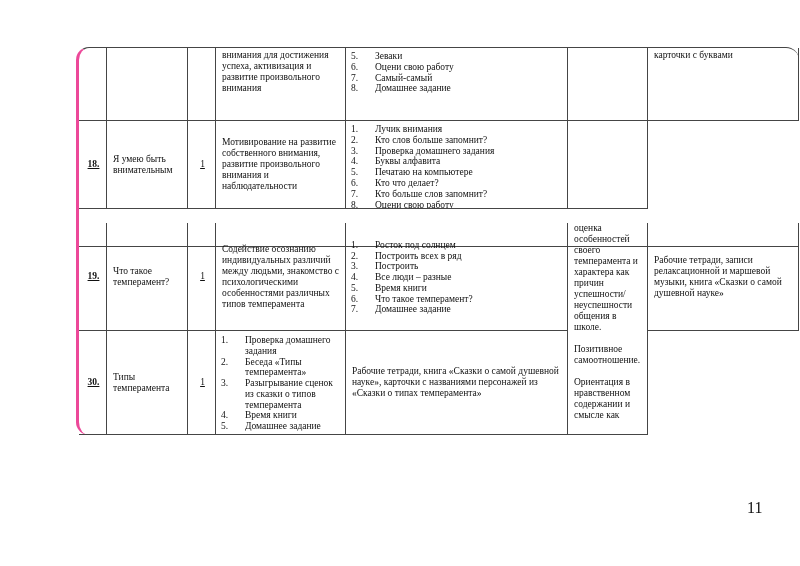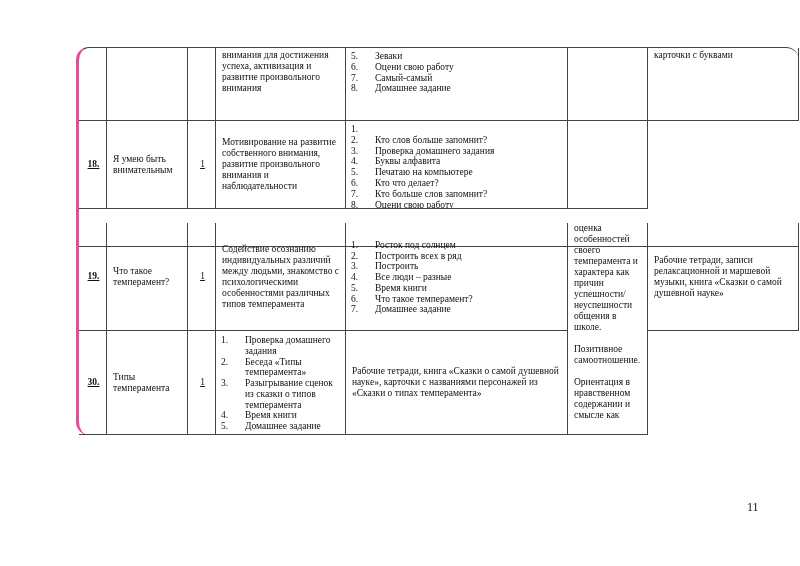--- a/index.html
+++ b/index.html
@@ -31,21 +31,21 @@
     display:flex;align-items:center;justify-content:center;
     font-weight:bold;font-size:10px;line-height:12px;
     border-right:1px solid #454545;border-bottom:1px solid #454545;
     box-sizing:border-box;overflow:hidden;margin-top:37px;
   }
   .list{padding:1px 0 0 0;}
   .li{display:flex;line-height:10.8px;}
   .ln{flex:0 0 27px;padding-left:3px;box-sizing:border-box;}
   .lt{flex:1;}
   .act-cell{padding:2px 2px 1px 2px;}
-  .pagenum{position:absolute;left:747px;top:501px;font-size:12px;line-height:13px;}
+  .pagenum{position:absolute;left:747px;top:501px;font-size:16px;line-height:13px;}
 </style>
 </head>
 <body>
 
 <div class="table-grid">
 
   <div class="cell vt"></div>
   <div class="cell vt"></div>
   <div class="cell vt"></div>
   <div class="cell vt">внимания для достижения успеха, активизация и развитие произвольного внимания</div>
@@ -73,20 +73,21 @@
   <div class="cell vt">карточки с буквами</div>
 
   <div class="cell vc ctr num">18.</div>
   <div class="cell vc">Я умею быть внимательным</div>
   <div class="cell vc ctr">1</div>
   <div class="cell vc">Мотивирование на развитие собственного внимания, развитие произвольного внимания и наблюдательности</div>
   <div class="cell vt act-cell">
     <div class="list">
         <div class="li">
           <span class="ln">1.</span>
+          <span class="lt">Лучик внимания</span>
         </div>
         <div class="li">
           <span class="ln">2.</span>
           <span class="lt">Кто слов больше запомнит?</span>
         </div>
         <div class="li">
           <span class="ln">3.</span>
           <span class="lt">Проверка домашнего задания</span>
         </div>
         <div class="li">

